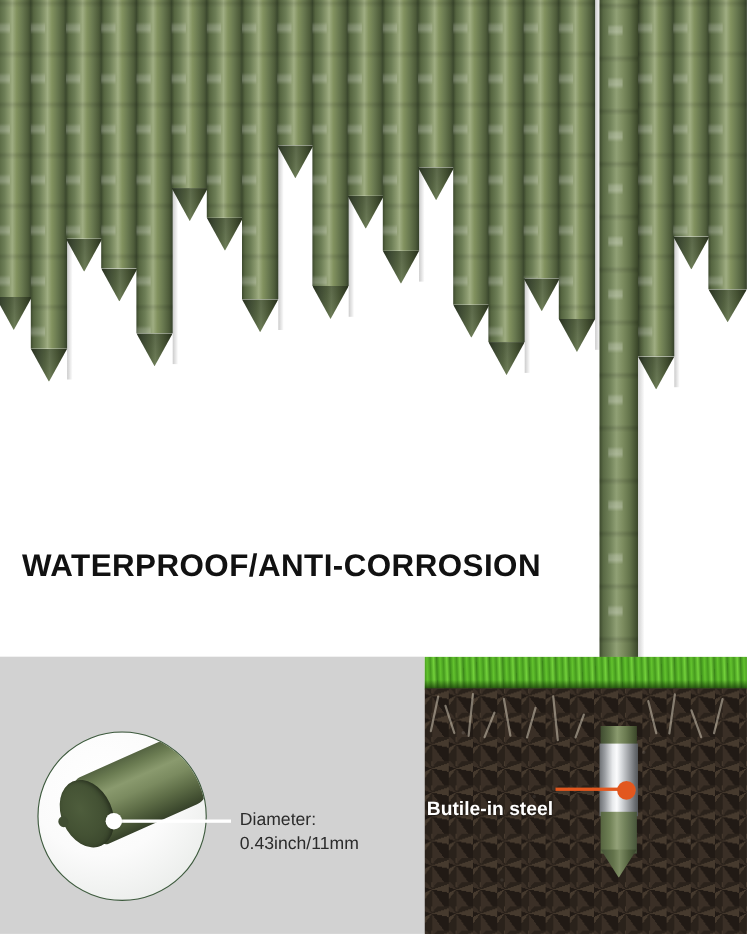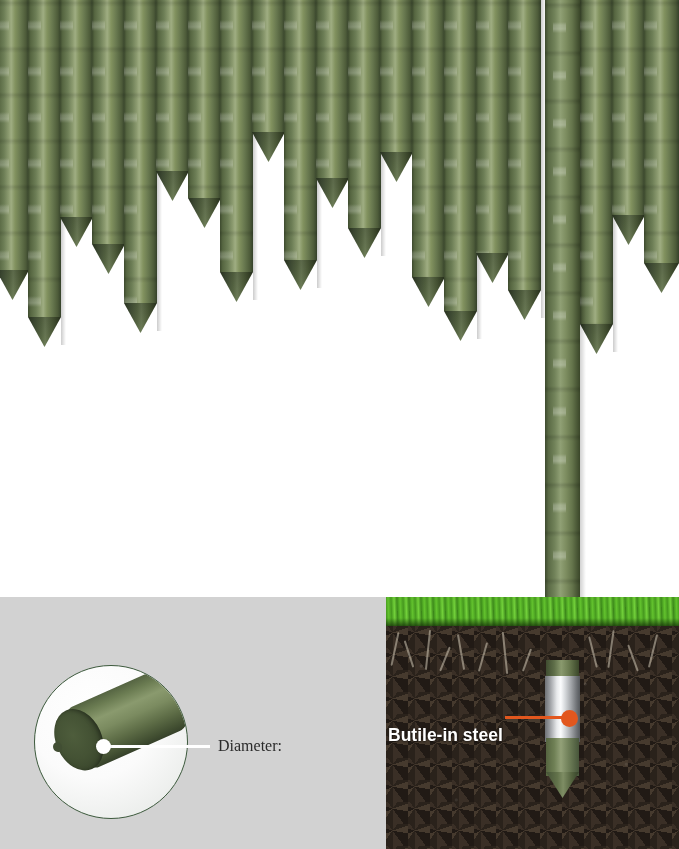--- a/index.html
+++ b/index.html
@@ -126,21 +126,21 @@
     background:#414e33;
   }
   #dia-dot{
     position:absolute;left:96px;top:739px;width:15px;height:15px;border-radius:50%;
     background:#ffffff;z-index:12;box-shadow:0 0 2px rgba(0,0,0,0.15);
   }
   #dia-leader{
     position:absolute;left:110px;top:745px;width:100px;height:2.6px;background:#ffffff;z-index:11;
   }
   #dia-text{position:absolute;left:218px;top:735px;z-index:12;}
-  #dia-text div{font-size:16px;color:#2b2b2b;line-height:22px;white-space:nowrap;font-family:Liberation Serif, serif;}
+  #dia-text div{font-size:16px;color:#2b2b2b;line-height:22px;white-space:nowrap;}
 
   
   #soil-panel{position:absolute;left:386px;top:597px;width:293px;height:252px;overflow:hidden;z-index:9;}
   #grass{
     position:absolute;left:0;top:0;width:100%;height:29px;
     background:
       repeating-linear-gradient(88deg,
         #3f8f1c 0px,#62c22d 3px,#46991f 6px,#72d13a 9px,#3b851a 12px),
       linear-gradient(180deg,#6fcb37 0%,#55b025 55%,#2f7a14 100%);
   }
@@ -320,35 +320,37 @@
         <div class="tipshade" style="top: 263px;"></div>
       </div>
     </div>
 
   <div id="long-stake">
     <div class="shaft"></div>
     <div class="shadow"></div>
   </div>
 
   <div id="headline">
+    <div>WATERPROOF/ANTI-CORROSION</div>
   </div>
 
   <div id="gray-panel"></div>
 
   <div id="dia-circle">
     <div id="dia-cyl">
       <div class="body"></div>
       <div class="face"></div>
       <div class="nub"></div>
     </div>
   </div>
   <div id="dia-leader"></div>
   <div id="dia-dot"></div>
   <div id="dia-text">
     <div>Diameter:</div>
+    <div>0.43inch/11mm</div>
   </div>
 
   <div id="soil-panel">
     <div id="grass"></div>
     <div id="soil"></div>
     <div id="roots">
         <div class="root" style="left: 8px; top: 6px; width: 2px; height: 34px; transform: rotate(12deg);"></div>
         <div class="root" style="left: 22px; top: 14px; width: 2px; height: 28px; transform: rotate(-18deg);"></div>
         <div class="root" style="left: 41px; top: 4px; width: 2px; height: 40px; transform: rotate(6deg);"></div>
         <div class="root" style="left: 58px; top: 20px; width: 2px; height: 26px; transform: rotate(22deg);"></div>

